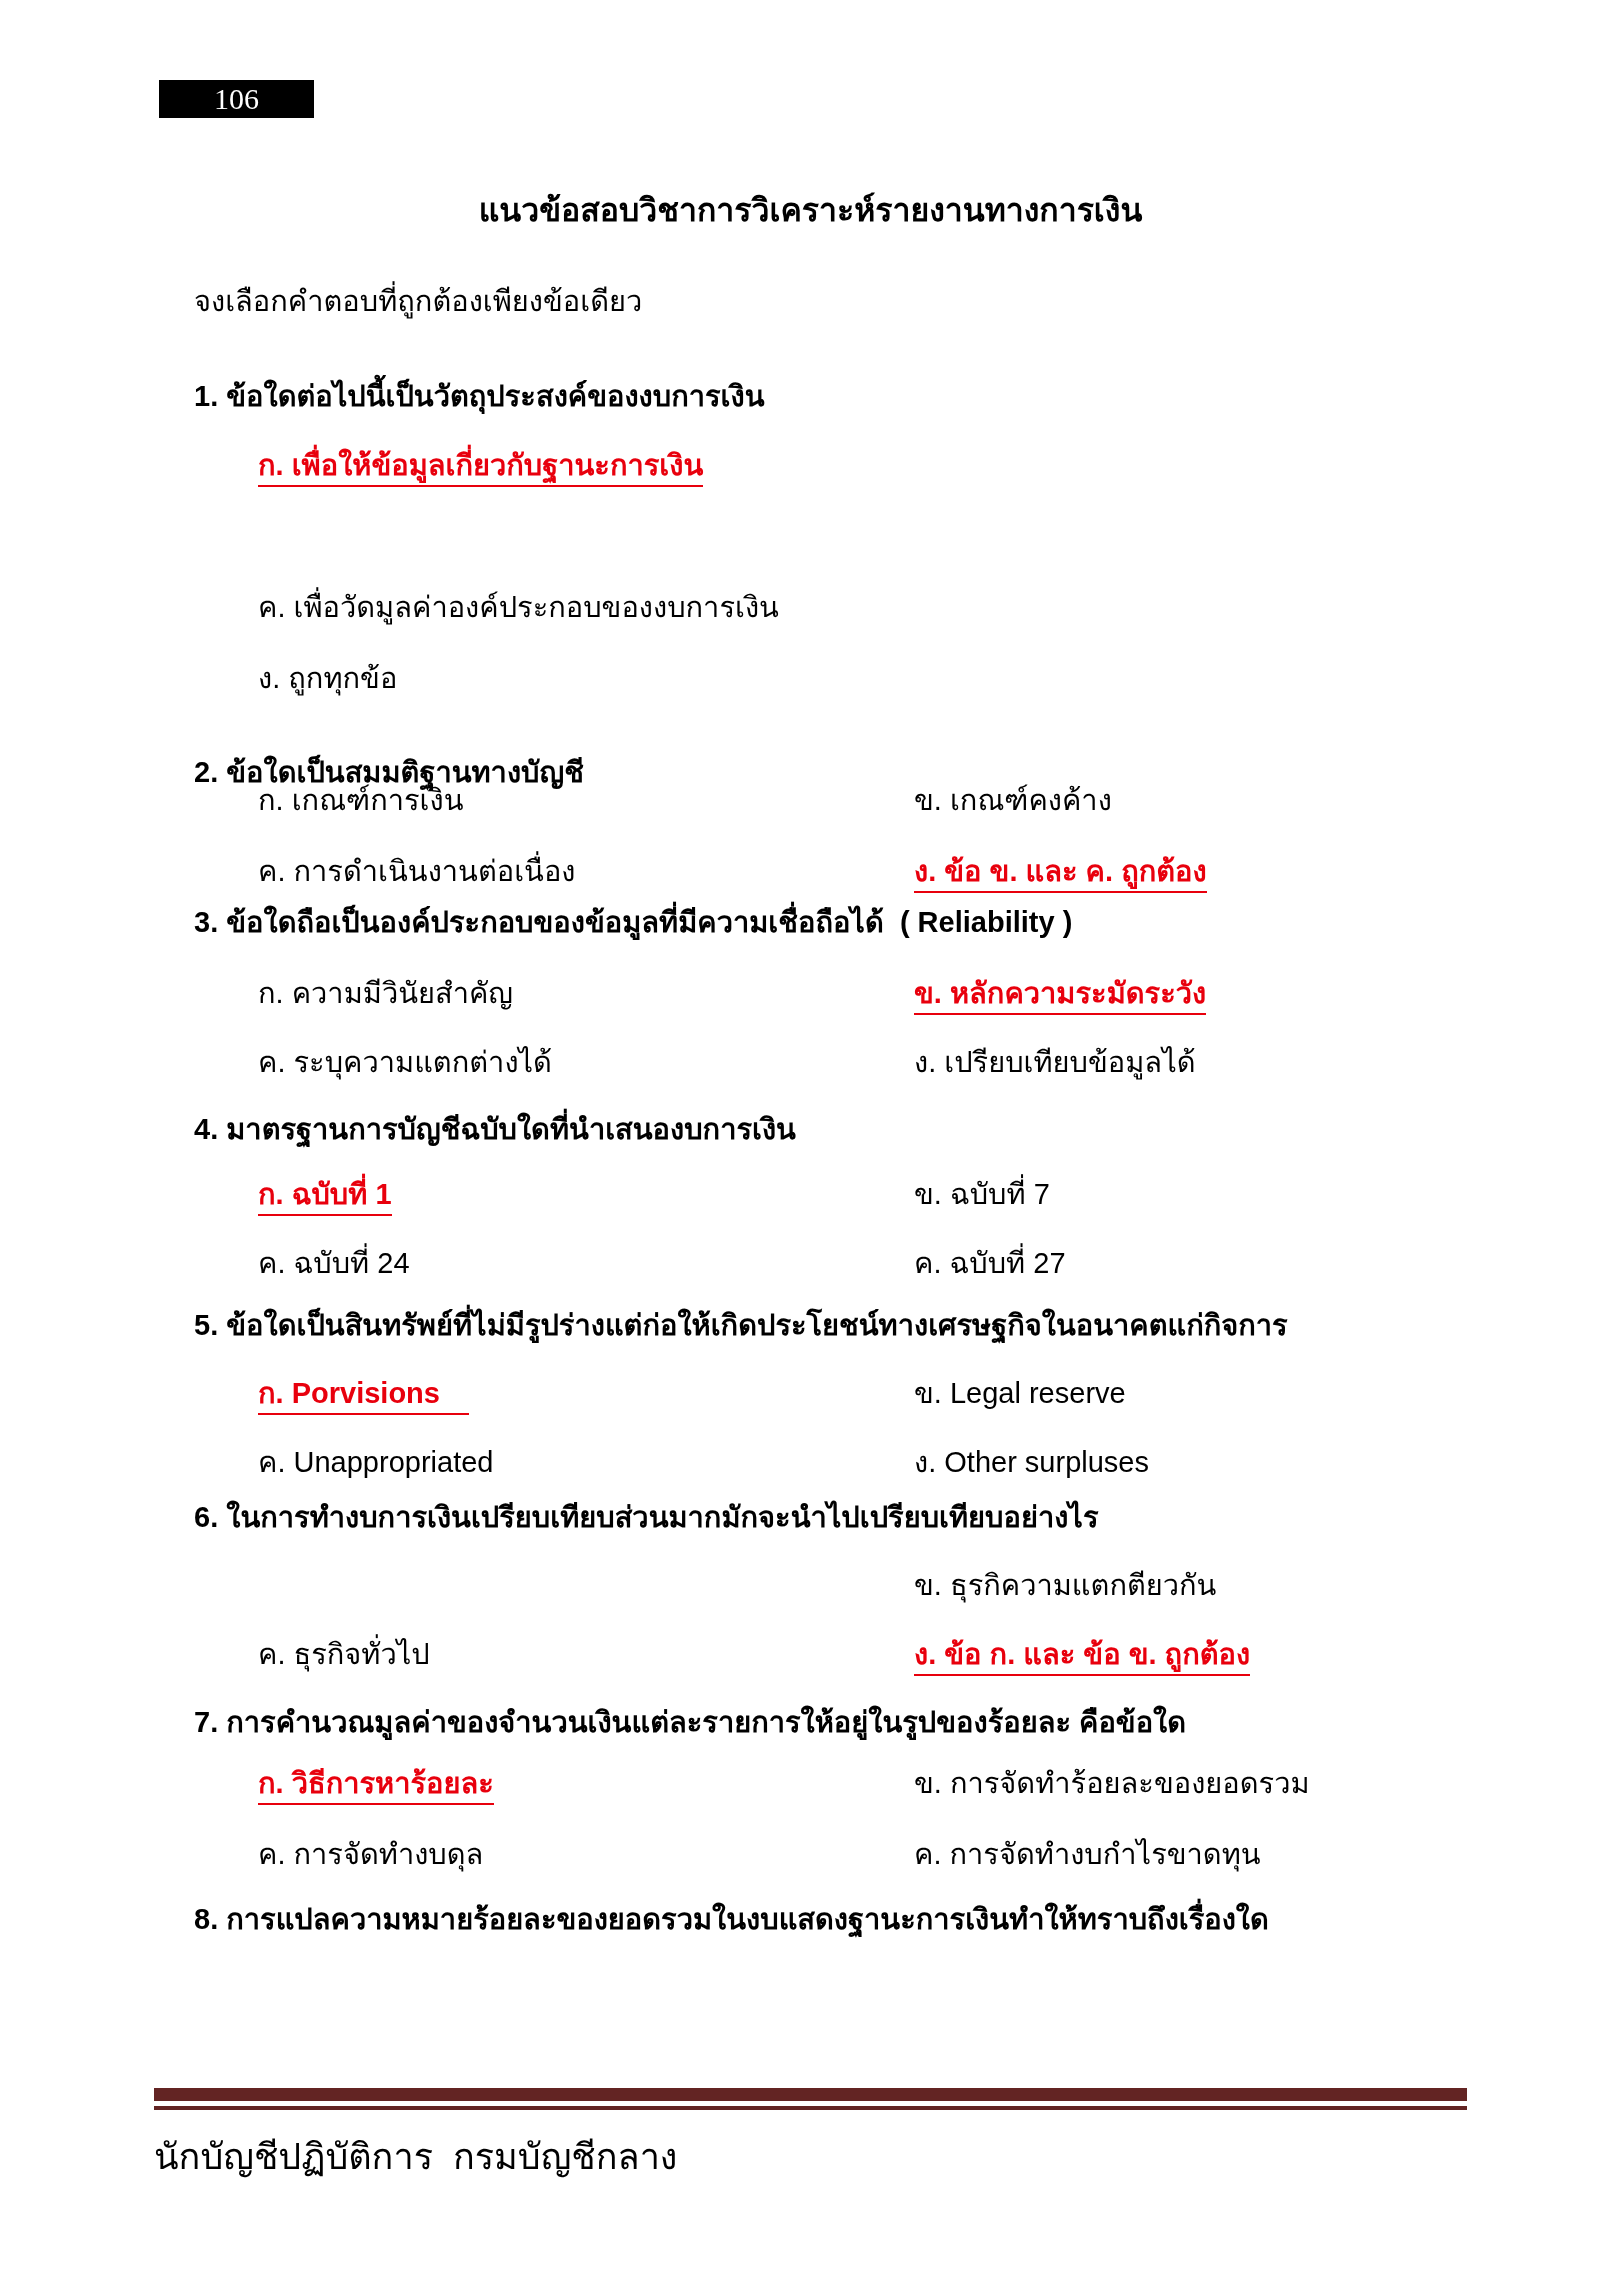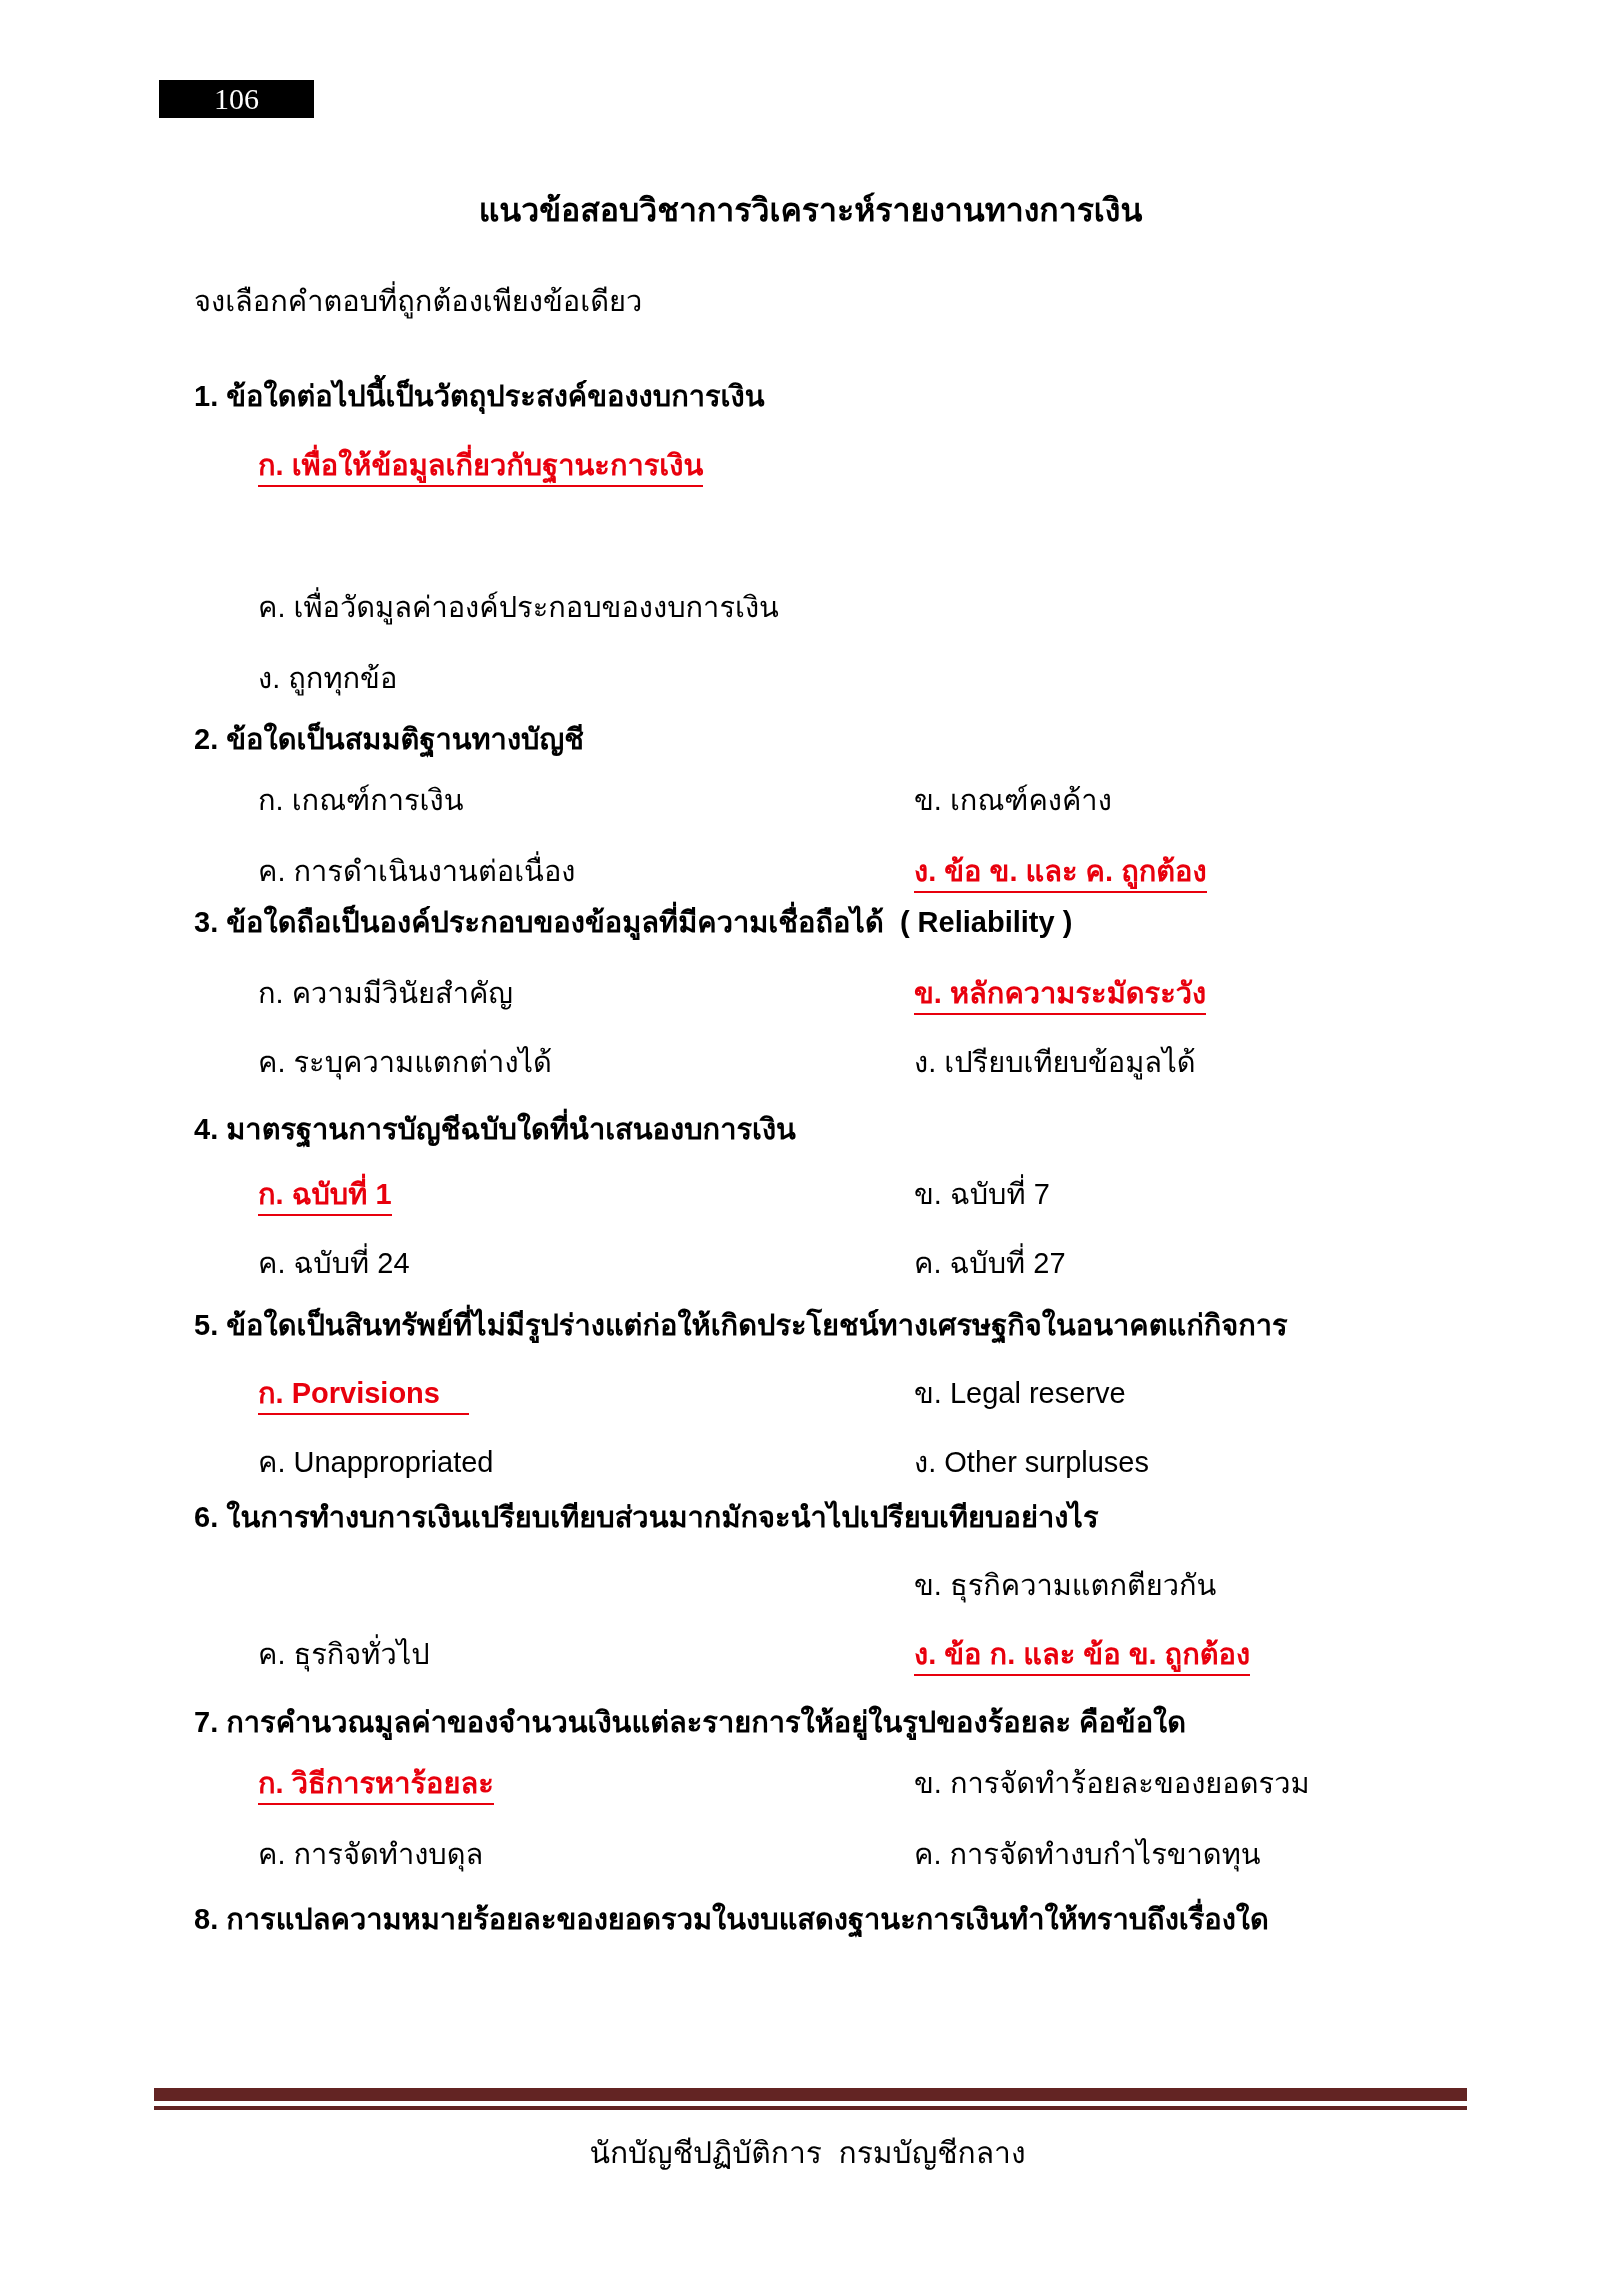--- a/index.html
+++ b/index.html
@@ -59,43 +59,43 @@
   }
   .bar-thin{
     position:absolute;
     left:154px; top:2106px;
     width:1313px; height:3.9px;
     background:var(--bar);
   }
   .footer{
     left:154px; top:2133px;
     width:1307px;
-    text-align:center;
-    font-size:30px;
+    text-align:left;
+    font-size:36px;
   }
 </style>
 </head>
 <body>
 
 <div class="page">
 
   <div class="pagebox">
     <span>106</span>
   </div>
 
   <div class="line title" style="top:189px">แนวข้อสอบวิชาการวิเคราะห์รายงานทางการเงิน</div>
 
   <div class="line" style="top:282px;left:194px">จงเลือกคำตอบที่ถูกต้องเพียงข้อเดียว</div>
 
   <div class="line q" style="top:377px;left:194px"><span>1.</span> <span>ข้อใดต่อไปนี้เป็นวัตถุประสงค์ของงบการเงิน</span></div>
   <div class="line" style="top:446px;left:258px"><span class="ans"><span>ก.</span> <span>เพื่อให้ข้อมูลเกี่ยวกับฐานะการเงิน</span></span></div>
   <div class="line" style="top:588px;left:258px"><span>ค.</span> <span>เพื่อวัดมูลค่าองค์ประกอบของงบการเงิน</span></div>
   <div class="line" style="top:659px;left:258px"><span>ง.</span> <span>ถูกทุกข้อ</span></div>
 
-  <div class="line q" style="top:720px;left:194px"><span>2.</span> <span>ข้อใดเป็นสมมติฐานทางบัญชี</span></div>
+  <div class="line q" style="top:753px;left:194px"><span>2.</span> <span>ข้อใดเป็นสมมติฐานทางบัญชี</span></div>
   <div class="line" style="top:781px;left:258px"><span>ก.</span> <span>เกณฑ์การเงิน</span></div>
   <div class="line" style="top:781px;left:914px"><span>ข.</span> <span>เกณฑ์คงค้าง</span></div>
   <div class="line" style="top:852px;left:258px"><span>ค.</span> <span>การดำเนินงานต่อเนื่อง</span></div>
   <div class="line" style="top:852px;left:914px"><span class="ans"><span>ง.</span> <span>ข้อ ข. และ ค. ถูกต้อง</span></span></div>
 
   <div class="line q" style="top:903px;left:194px"><span>3.</span> <span>ข้อใดถือเป็นองค์ประกอบของข้อมูลที่มีความเชื่อถือได้  ( Reliability )</span></div>
   <div class="line" style="top:974px;left:258px"><span>ก.</span> <span>ความมีวินัยสำคัญ</span></div>
   <div class="line" style="top:974px;left:914px"><span class="ans"><span>ข.</span> <span>หลักความระมัดระวัง</span></span></div>
   <div class="line" style="top:1043px;left:258px"><span>ค.</span> <span>ระบุความแตกต่างได้</span></div>
   <div class="line" style="top:1043px;left:914px"><span>ง.</span> <span>เปรียบเทียบข้อมูลได้</span></div>

